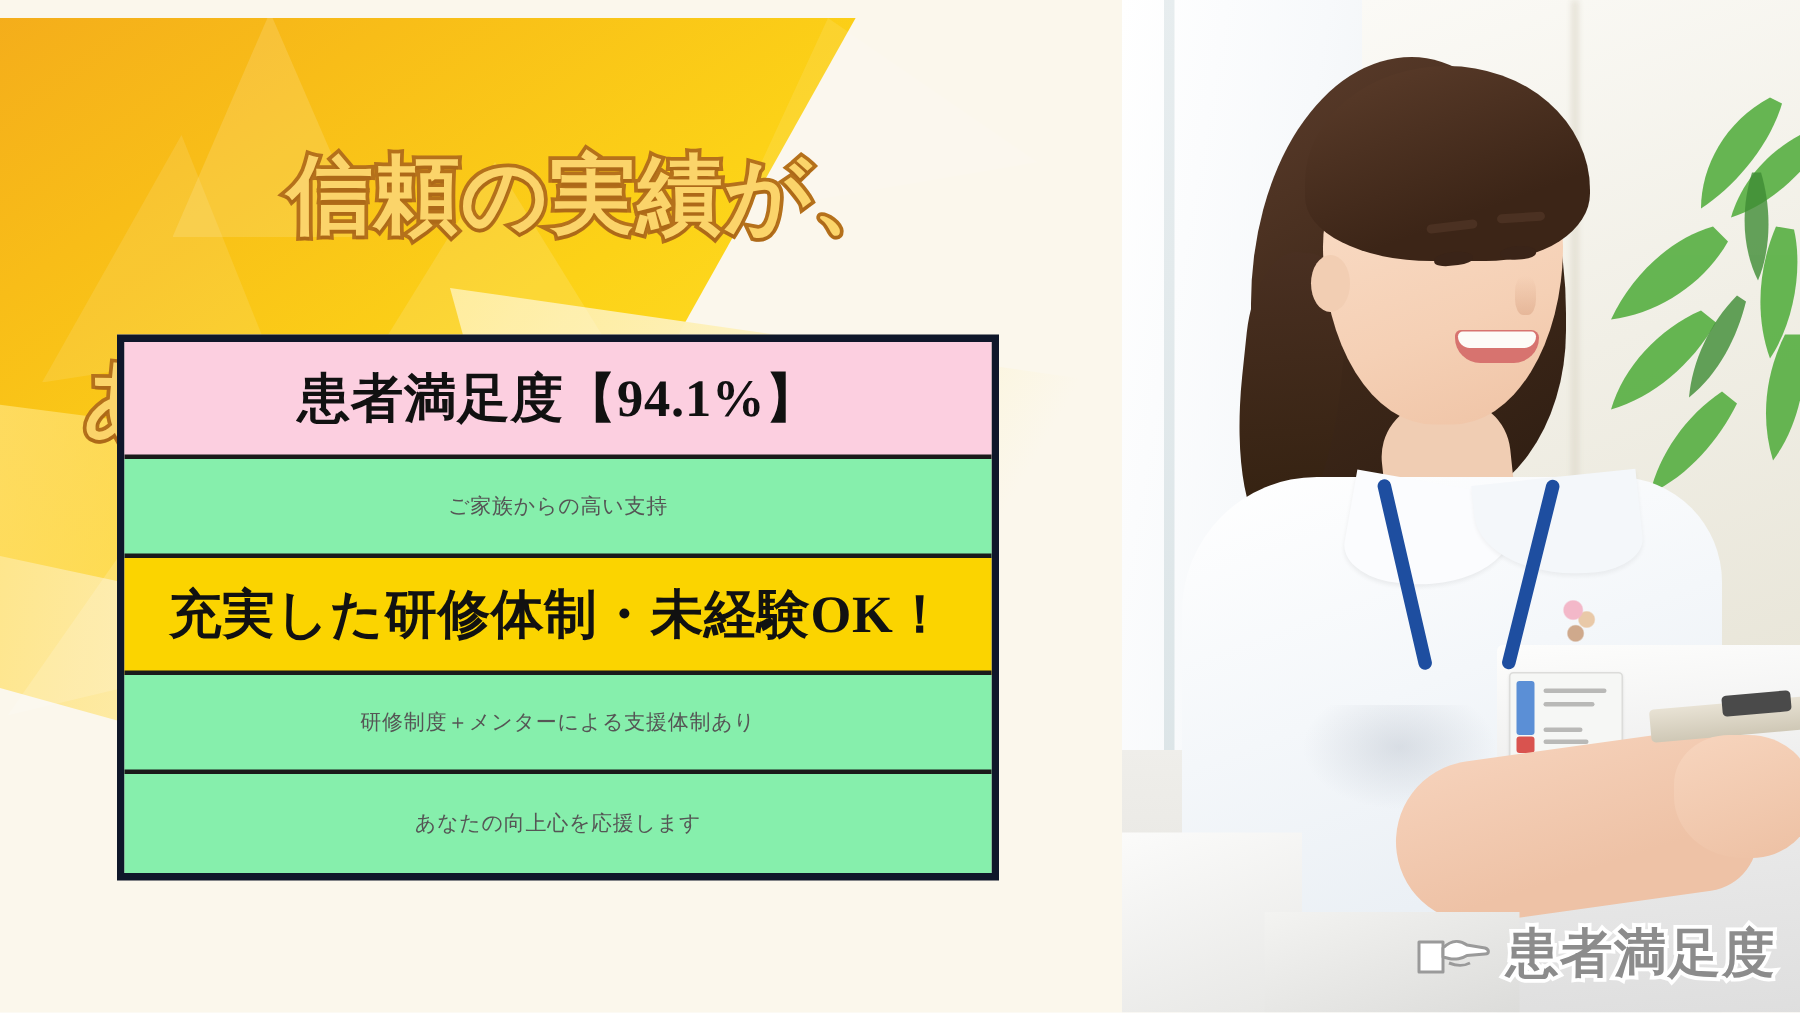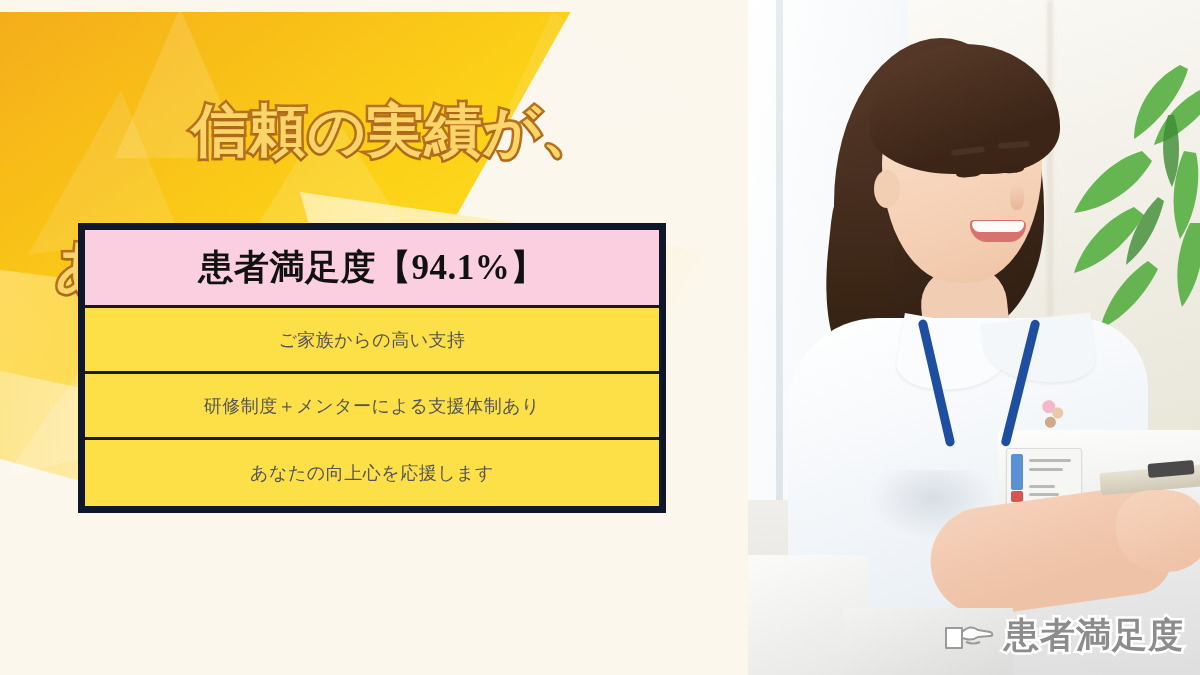--- a/index.html
+++ b/index.html
@@ -87,21 +87,21 @@
     white-space: pre;
   }
   .headline .line2 { display: block; margin-top: 4px; }
 
   
   .info-table {
     position: absolute;
     left: 78px;
     top: 211px;
     width: 588px;
-    border: 7px solid #0f172a;
+    border: 5px solid #0f172a;
     box-sizing: border-box;
     background: #F6F1E4;
   }
   .row {
     box-sizing: border-box;
     display: flex;
     align-items: center;
     justify-content: center;
     text-align: center;
   }
@@ -109,24 +109,24 @@
     height: 78px;
     font-size: 35px;
     font-weight: 700;
     color: #111111;
     letter-spacing: 0.5px;
     border-bottom: 3px solid #1A1A1A;
     white-space: nowrap;
   }
   .row-sub {
     height: 66px;
-    font-size: 18px;
+    font-size: 14px;
     font-weight: 400;
     color: #555555;
-    background: #fde047;
+    background: #86efac;
     letter-spacing: 0.5px;
   }
   .row-sub.has-border { border-bottom: 3px solid #1A1A1A; }
 
   
   .photo {
     position: absolute;
     left: 748px; top: 0;
     width: 452px; height: 675px;
     overflow: hidden;
@@ -339,20 +339,21 @@
     <div class="headline">
       <span>信頼の実績が、</span>
       <span class="line2">あなたの選択を支える</span>
     </div>
 
     <div class="info-table">
 
       <div class="row row-main" style="background:#FCCFE0;">患者満足度【94.1%】</div>
       <div class="row row-sub has-border">ご家族からの高い支持</div>
 
+      <div class="row row-main" style="background:#FBD400;">充実した研修体制・未経験OK！</div>
       <div class="row row-sub has-border">研修制度＋メンターによる支援体制あり</div>
 
       <div class="row row-sub">あなたの向上心を応援します</div>
 
     </div>
   </div>
 
   <div class="photo">
     <div class="ph-wall"></div>
     <div class="ph-window"></div>

